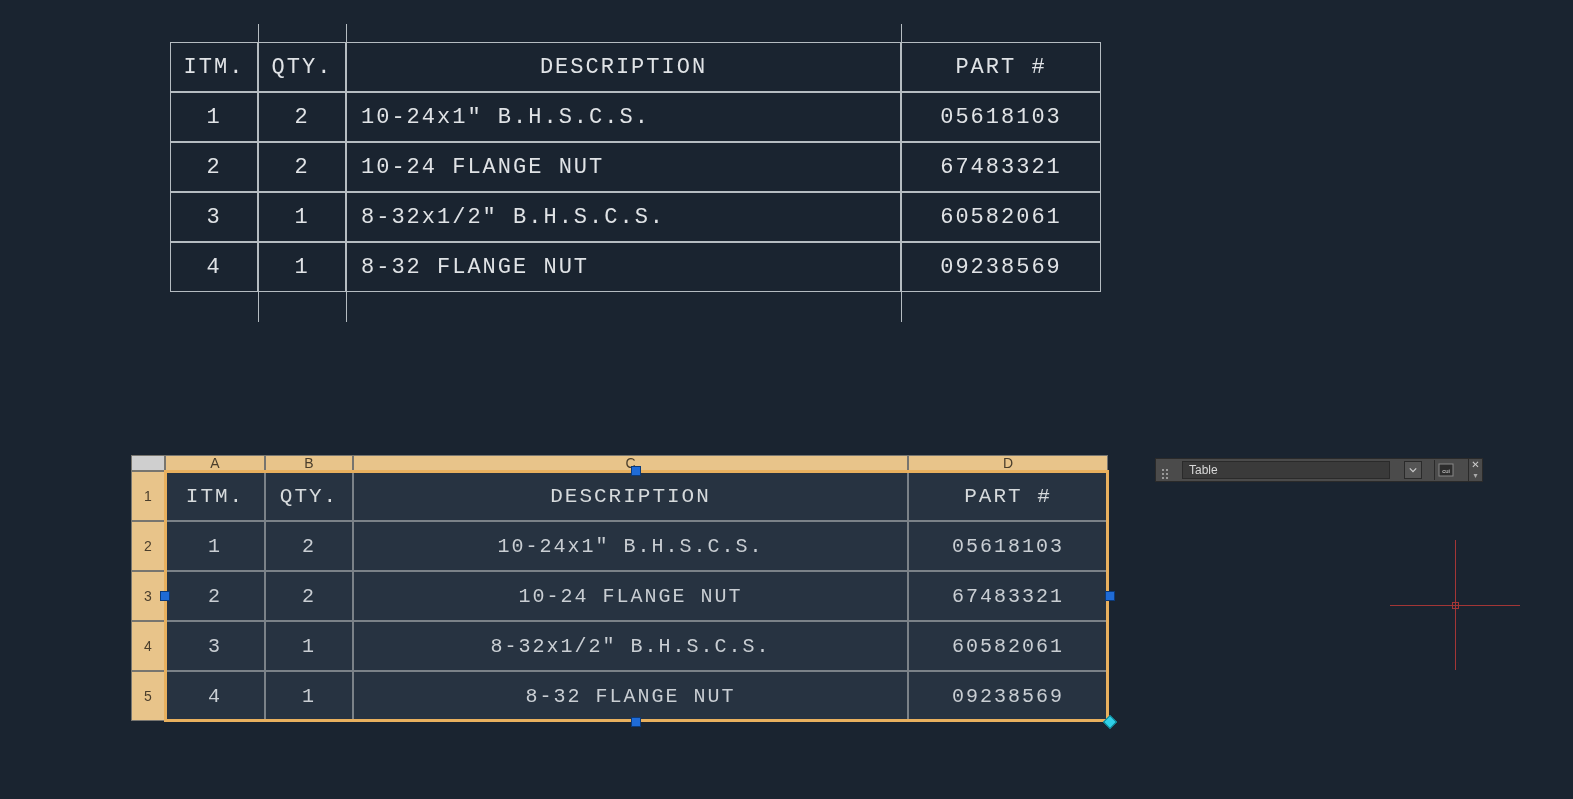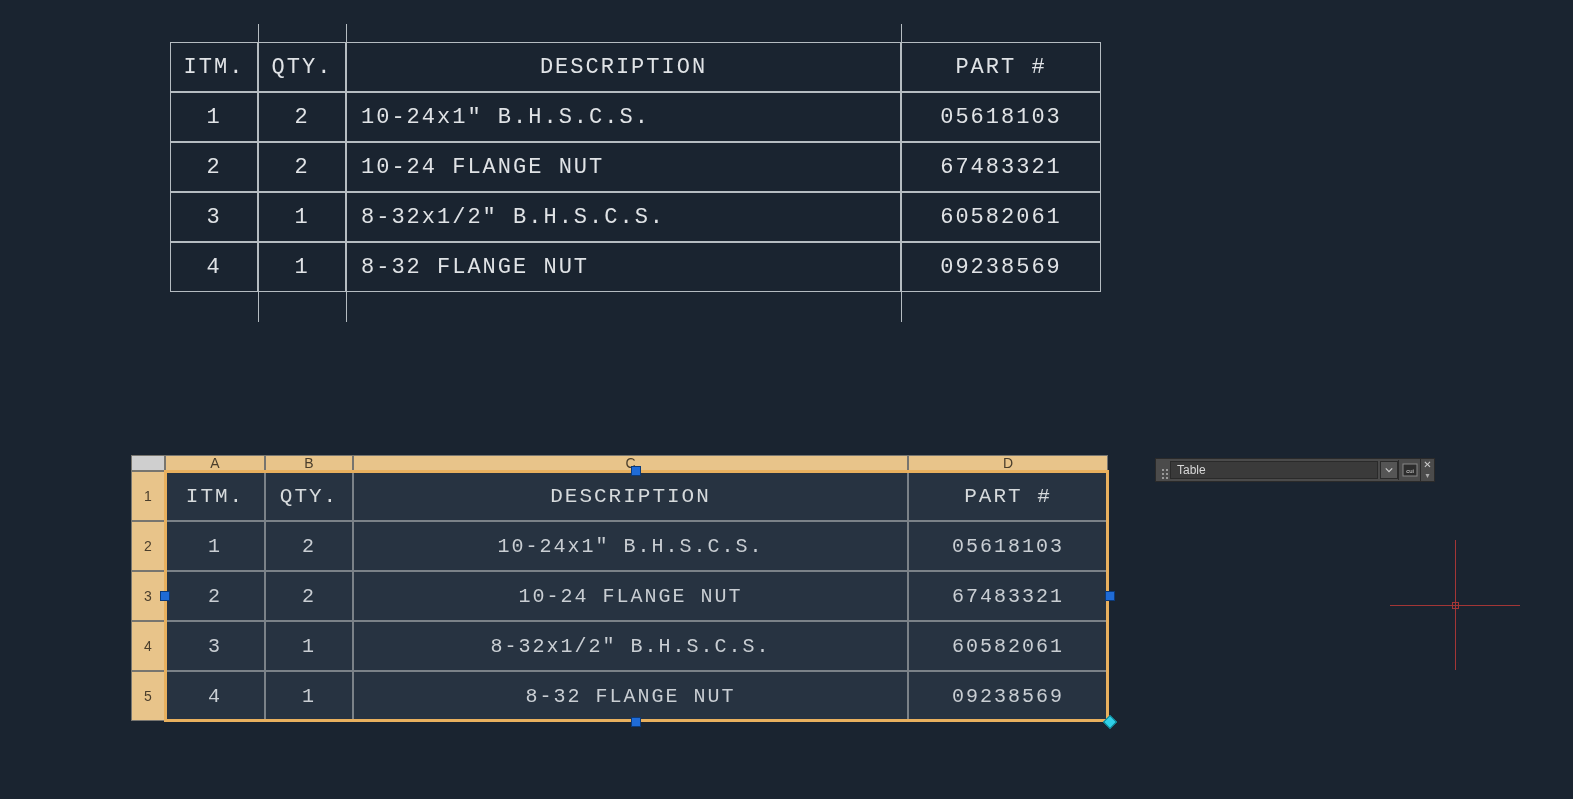--- a/index.html
+++ b/index.html
@@ -98,29 +98,30 @@
     border: 1px solid #0b3a7a;
     pointer-events: auto;
   }
   .grip.cyan { background:#2fd0e8; border-color:#0a7d8c; transform: rotate(45deg); }
 
   
   .toolbar {
     position: absolute;
     left: 1155px;
     top: 458px;
-    width: 280px;
+    width: 328px;
     height: 24px;
     background: #4b4b4b;
     border: 1px solid #2a2a2a;
     display: flex;
     align-items: center;
     font-family: Arial, sans-serif;
     font-size: 12px;
     color: #d8d8d8;
+    gap: 12px;
   }
   .toolbar .gripper {
     width: 14px;
     height: 100%;
     display: flex;
     align-items: center;
     justify-content: center;
     cursor: move;
   }
   .toolbar .gripper span {

